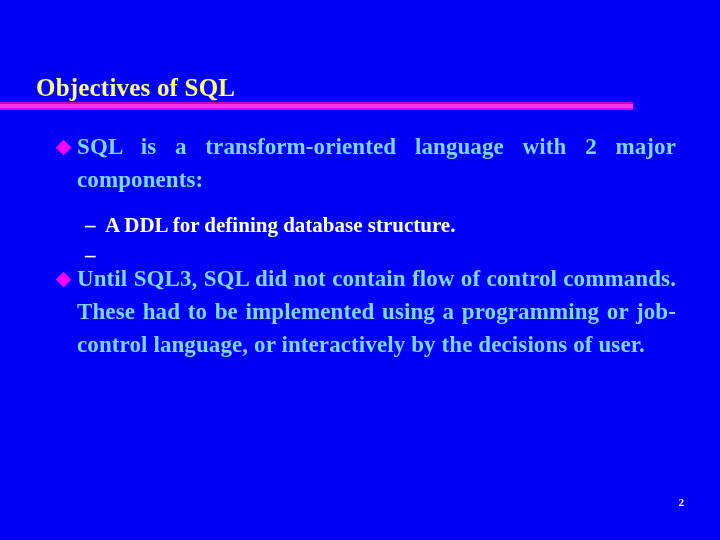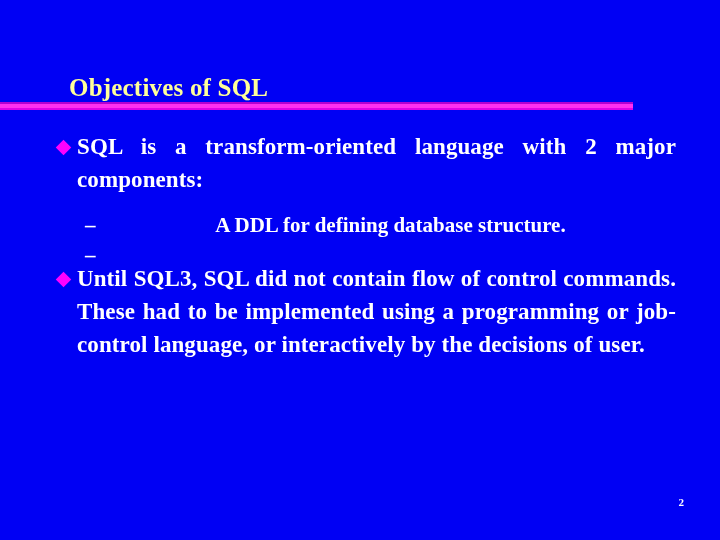--- a/index.html
+++ b/index.html
@@ -24,21 +24,20 @@
   .slide-title {
     position: absolute;
     left: 36px;
     top: 74px;
     font-size: 25px;
     font-weight: bold;
     color: #ffff99;
     letter-spacing: 0.2px;
     line-height: 28px;
     white-space: nowrap;
-    margin-left: 33px;
   }
 
   
   .title-rule {
     position: absolute;
     left: 0px;
     top: 102px;
     width: 633px;
     height: 8px;
     background: linear-gradient(
@@ -70,21 +69,21 @@
     position: absolute;
     left: 58px;
     top: 12px;
     width: 11px;
     height: 11px;
     background: #ff00ff;
     transform: rotate(45deg);
   }
 
   .bullet-text {
-    color: #ffffff;
+    color: #7dd3fc;
     font-size: 23px;
     font-weight: bold;
     line-height: 33px;
     text-align: justify;
     text-justify: inter-word;
     letter-spacing: 0.1px;
   }
   
   .bullet-text.justify-all {
     text-align-last: justify;
@@ -109,21 +108,21 @@
     font-size: 21px;
     font-weight: bold;
     line-height: 30px;
   }
 
   .sub-text {
     color: #ffffff;
     font-size: 21px;
     font-weight: bold;
     line-height: 30px;
-    text-align: center;
+    text-align: left;
     white-space: nowrap;
   }
 
   .gap-small { height: 14px; }
   .gap-medium { height: 22px; }
 
   
   .page-number {
     position: absolute;
     right: 36px;

